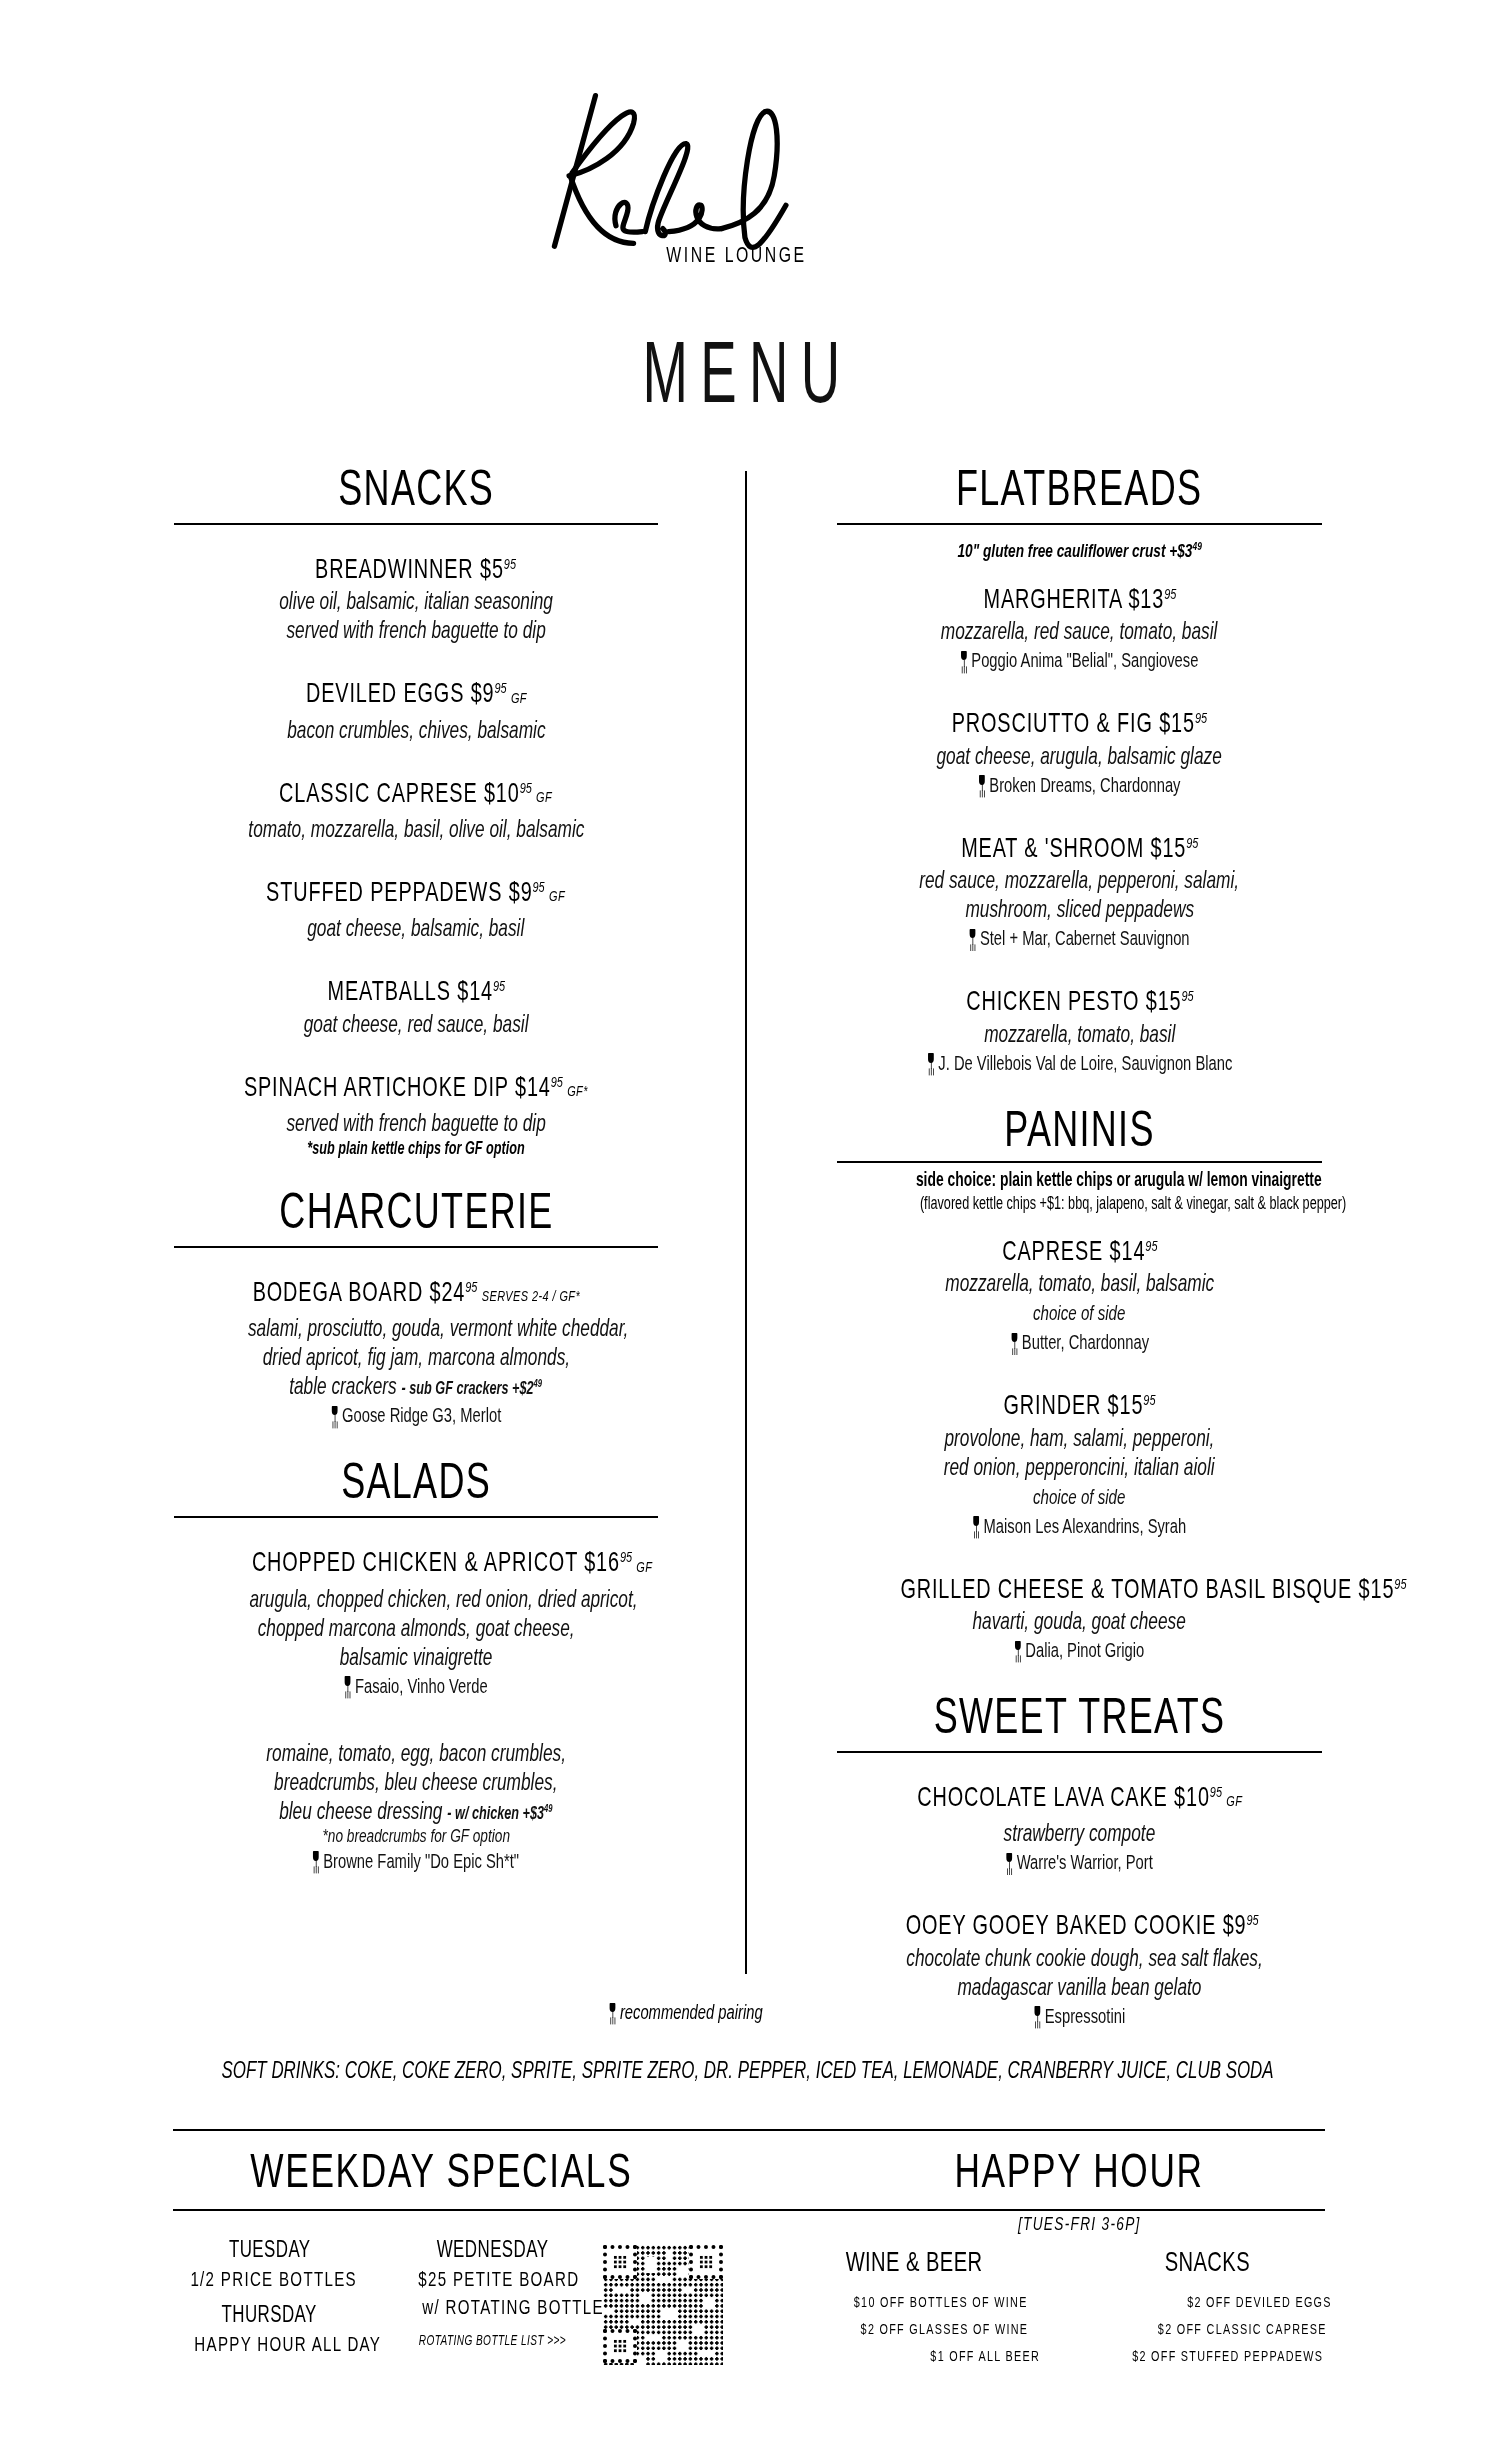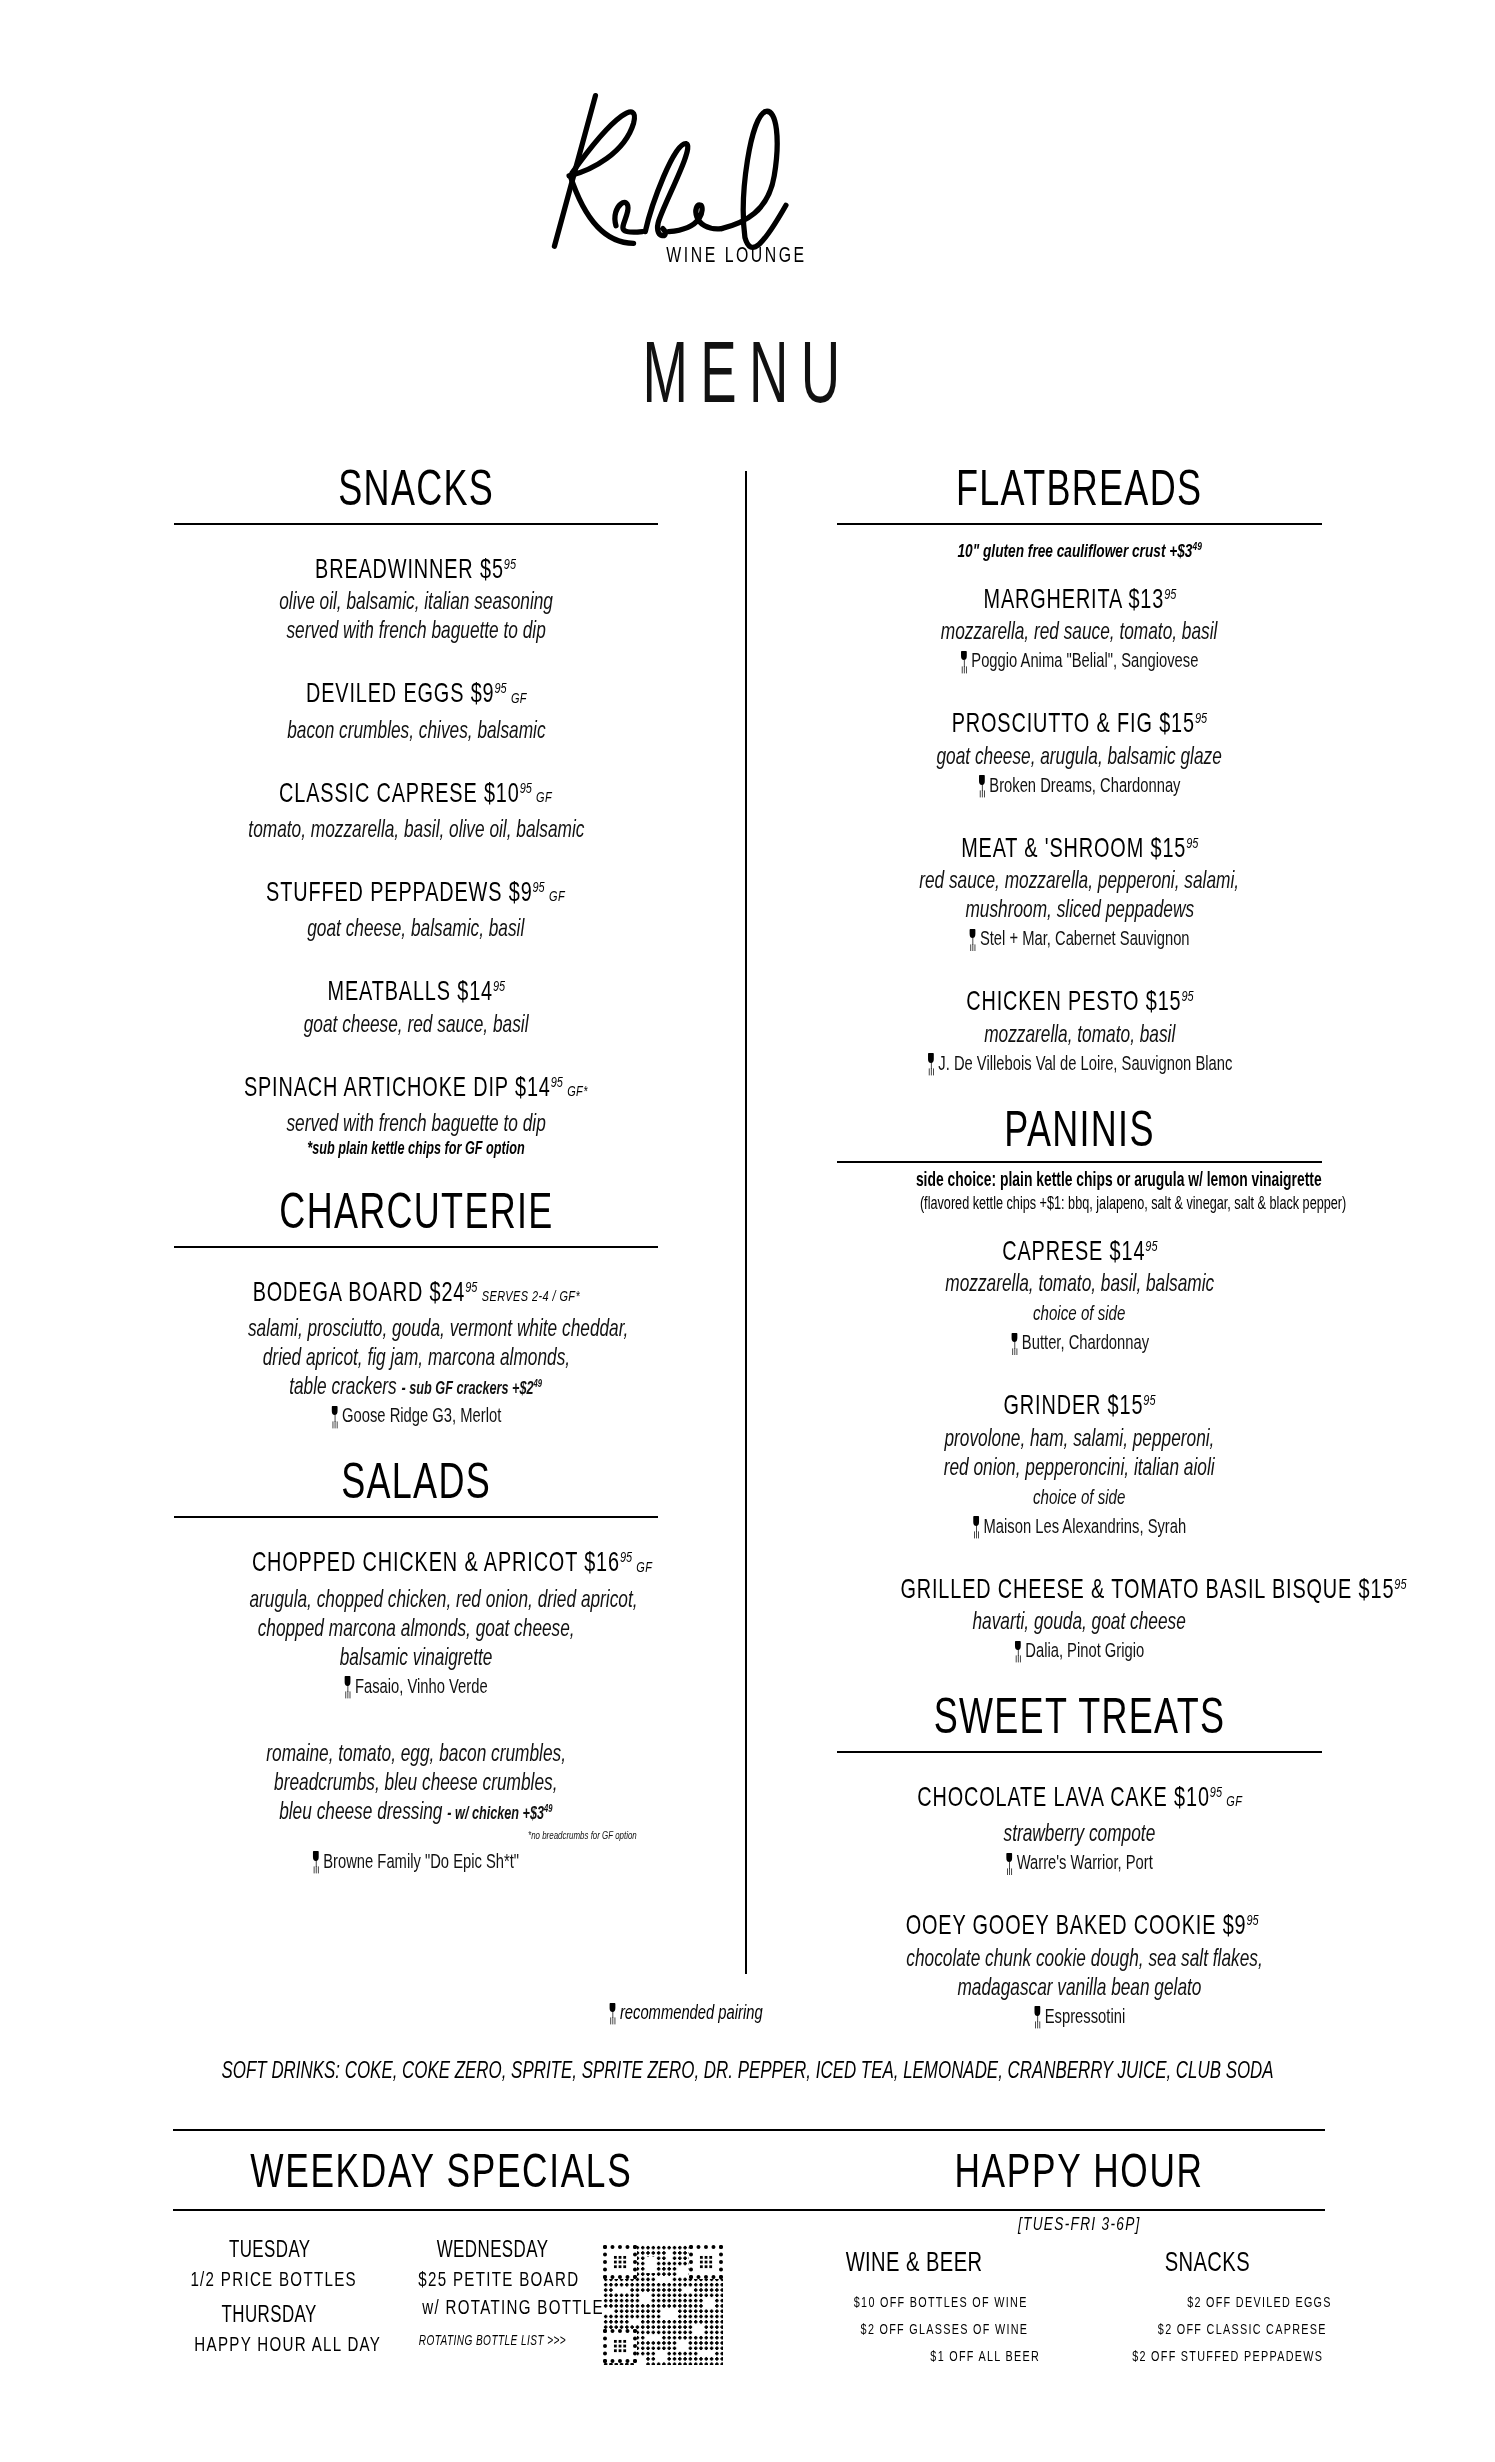--- a/index.html
+++ b/index.html
@@ -145,21 +145,21 @@
         <span class="cond">balsamic vinaigrette</span>
       </div>
       <div class="pair"><span class="cond"><span class="glass"></span><span>Fasaio, Vinho Verde</span></span></div>
     </div>
     <div class="item" style="margin-top:38px;">
       <div class="desc">
         <span class="cond">romaine, tomato, egg, bacon crumbles,</span><br>
         <span class="cond">breadcrumbs, bleu cheese crumbles,</span><br>
         <span class="cond"><span>bleu cheese dressing</span> <span class="note-bold"><span>- w/ chicken +$3</span><sup>49</sup></span></span>
       </div>
-      <div class="desc" style="font-size:11px; line-height:21px;text-align:right;"><span class="cond">*no breadcrumbs for GF option</span></div>
+      <div class="desc" style="font-size:19px; line-height:21px;"><span class="cond">*no breadcrumbs for GF option</span></div>
       <div class="pair"><span class="cond"><span class="glass"></span><span>Browne Family "Do Epic Sh*t"</span></span></div>
     </div>
   </div>
 </div>
 
 <div class="col" style="left:837px; top:463px; width:485px;">
 
   <div>
     <div class="sec-title c" style="height:53px;"><span class="cond">FLATBREADS</span></div>
     <div class="rule" style="position:relative; width:485px; margin:7px 0 8.2px;"></div>

